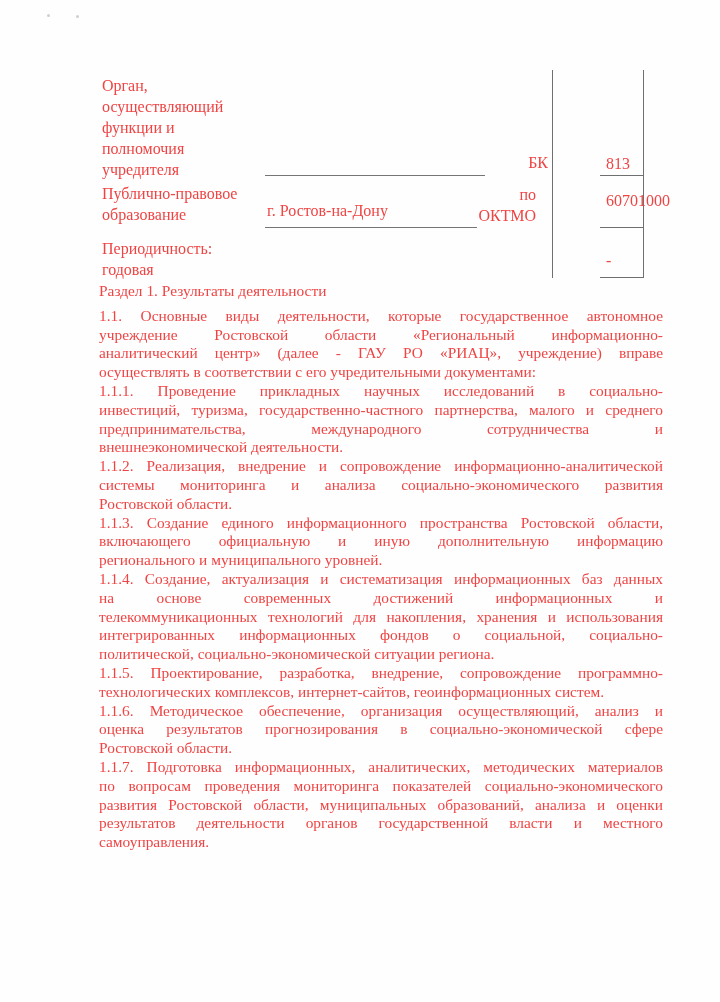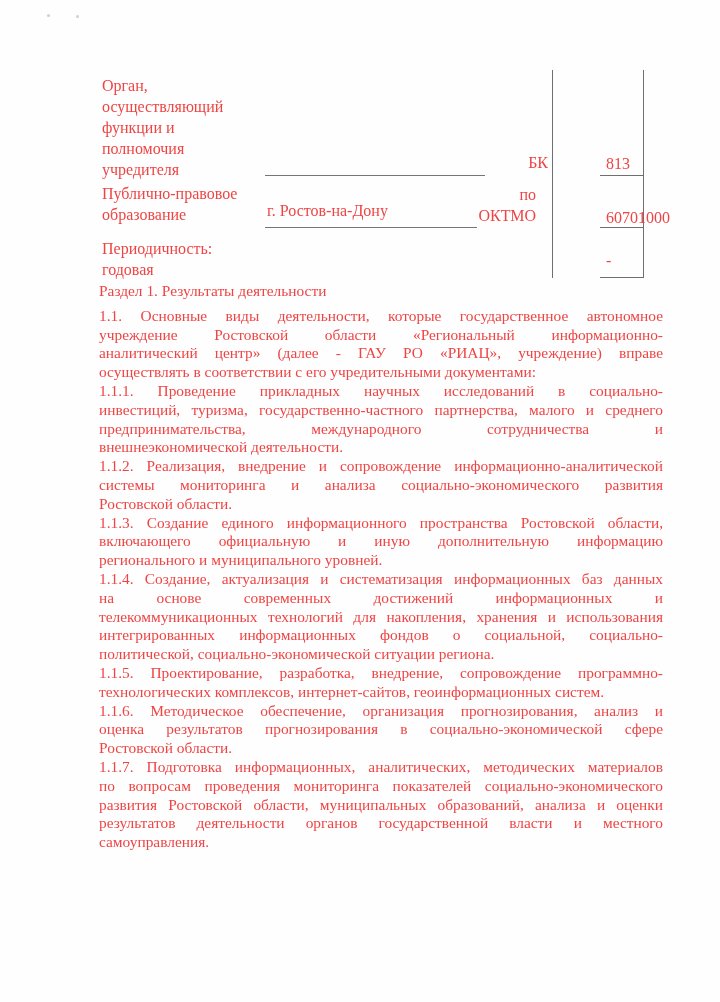--- a/index.html
+++ b/index.html
@@ -40,21 +40,21 @@
   .cbcell{
     position:absolute;left:0;right:0;
     display:flex;align-items:flex-end;
     padding:0 0 2px 6px;
     font-size:16px;line-height:18px;
     border-bottom:1px solid #6f6f6f;
     box-sizing:border-box;
     margin-left:47px;
   }
   .cb1{top:0;height:106px;}
-  .cb2{top:106px;height:52px;padding-bottom:0;}
+  .cb2{top:106px;height:52px;padding-bottom:17px;}
   .cb3{top:158px;height:50px;padding-bottom:7px;}
 
   
   .body-text{
     position:absolute;left:99px;top:282px;width:564px;
     font-size:15.4px;line-height:18.8px;
   }
   .section-title{margin-bottom:6px;}
   .para{margin:0;}
   .jline{text-align:justify;text-align-last:justify;}
@@ -140,21 +140,21 @@
           <div class="jline">на основе современных достижений информационных и</div>
           <div class="jline">телекоммуникационных технологий для накопления, хранения и использования</div>
           <div class="jline">интегрированных информационных фондов о социальной, социально-</div>
           <div class="jline last">политической, социально-экономической ситуации региона.</div>
         </div>
         <div class="para">
           <div class="jline">1.1.5. Проектирование, разработка, внедрение, сопровождение программно-</div>
           <div class="jline last">технологических комплексов, интернет-сайтов, геоинформационных систем.</div>
         </div>
         <div class="para">
-          <div class="jline">1.1.6. Методическое обеспечение, организация прогнозирования, анализ и</div>
+          <div class="jline">1.1.6. Методическое обеспечение, организация осуществляющий, анализ и</div>
           <div class="jline">оценка результатов прогнозирования в социально-экономической сфере</div>
           <div class="jline last">Ростовской области.</div>
         </div>
         <div class="para">
           <div class="jline">1.1.7. Подготовка информационных, аналитических, методических материалов</div>
           <div class="jline">по вопросам проведения мониторинга показателей социально-экономического</div>
           <div class="jline">развития Ростовской области, муниципальных образований, анализа и оценки</div>
           <div class="jline">результатов деятельности органов государственной власти и местного</div>
           <div class="jline last">самоуправления.</div>
         </div>

